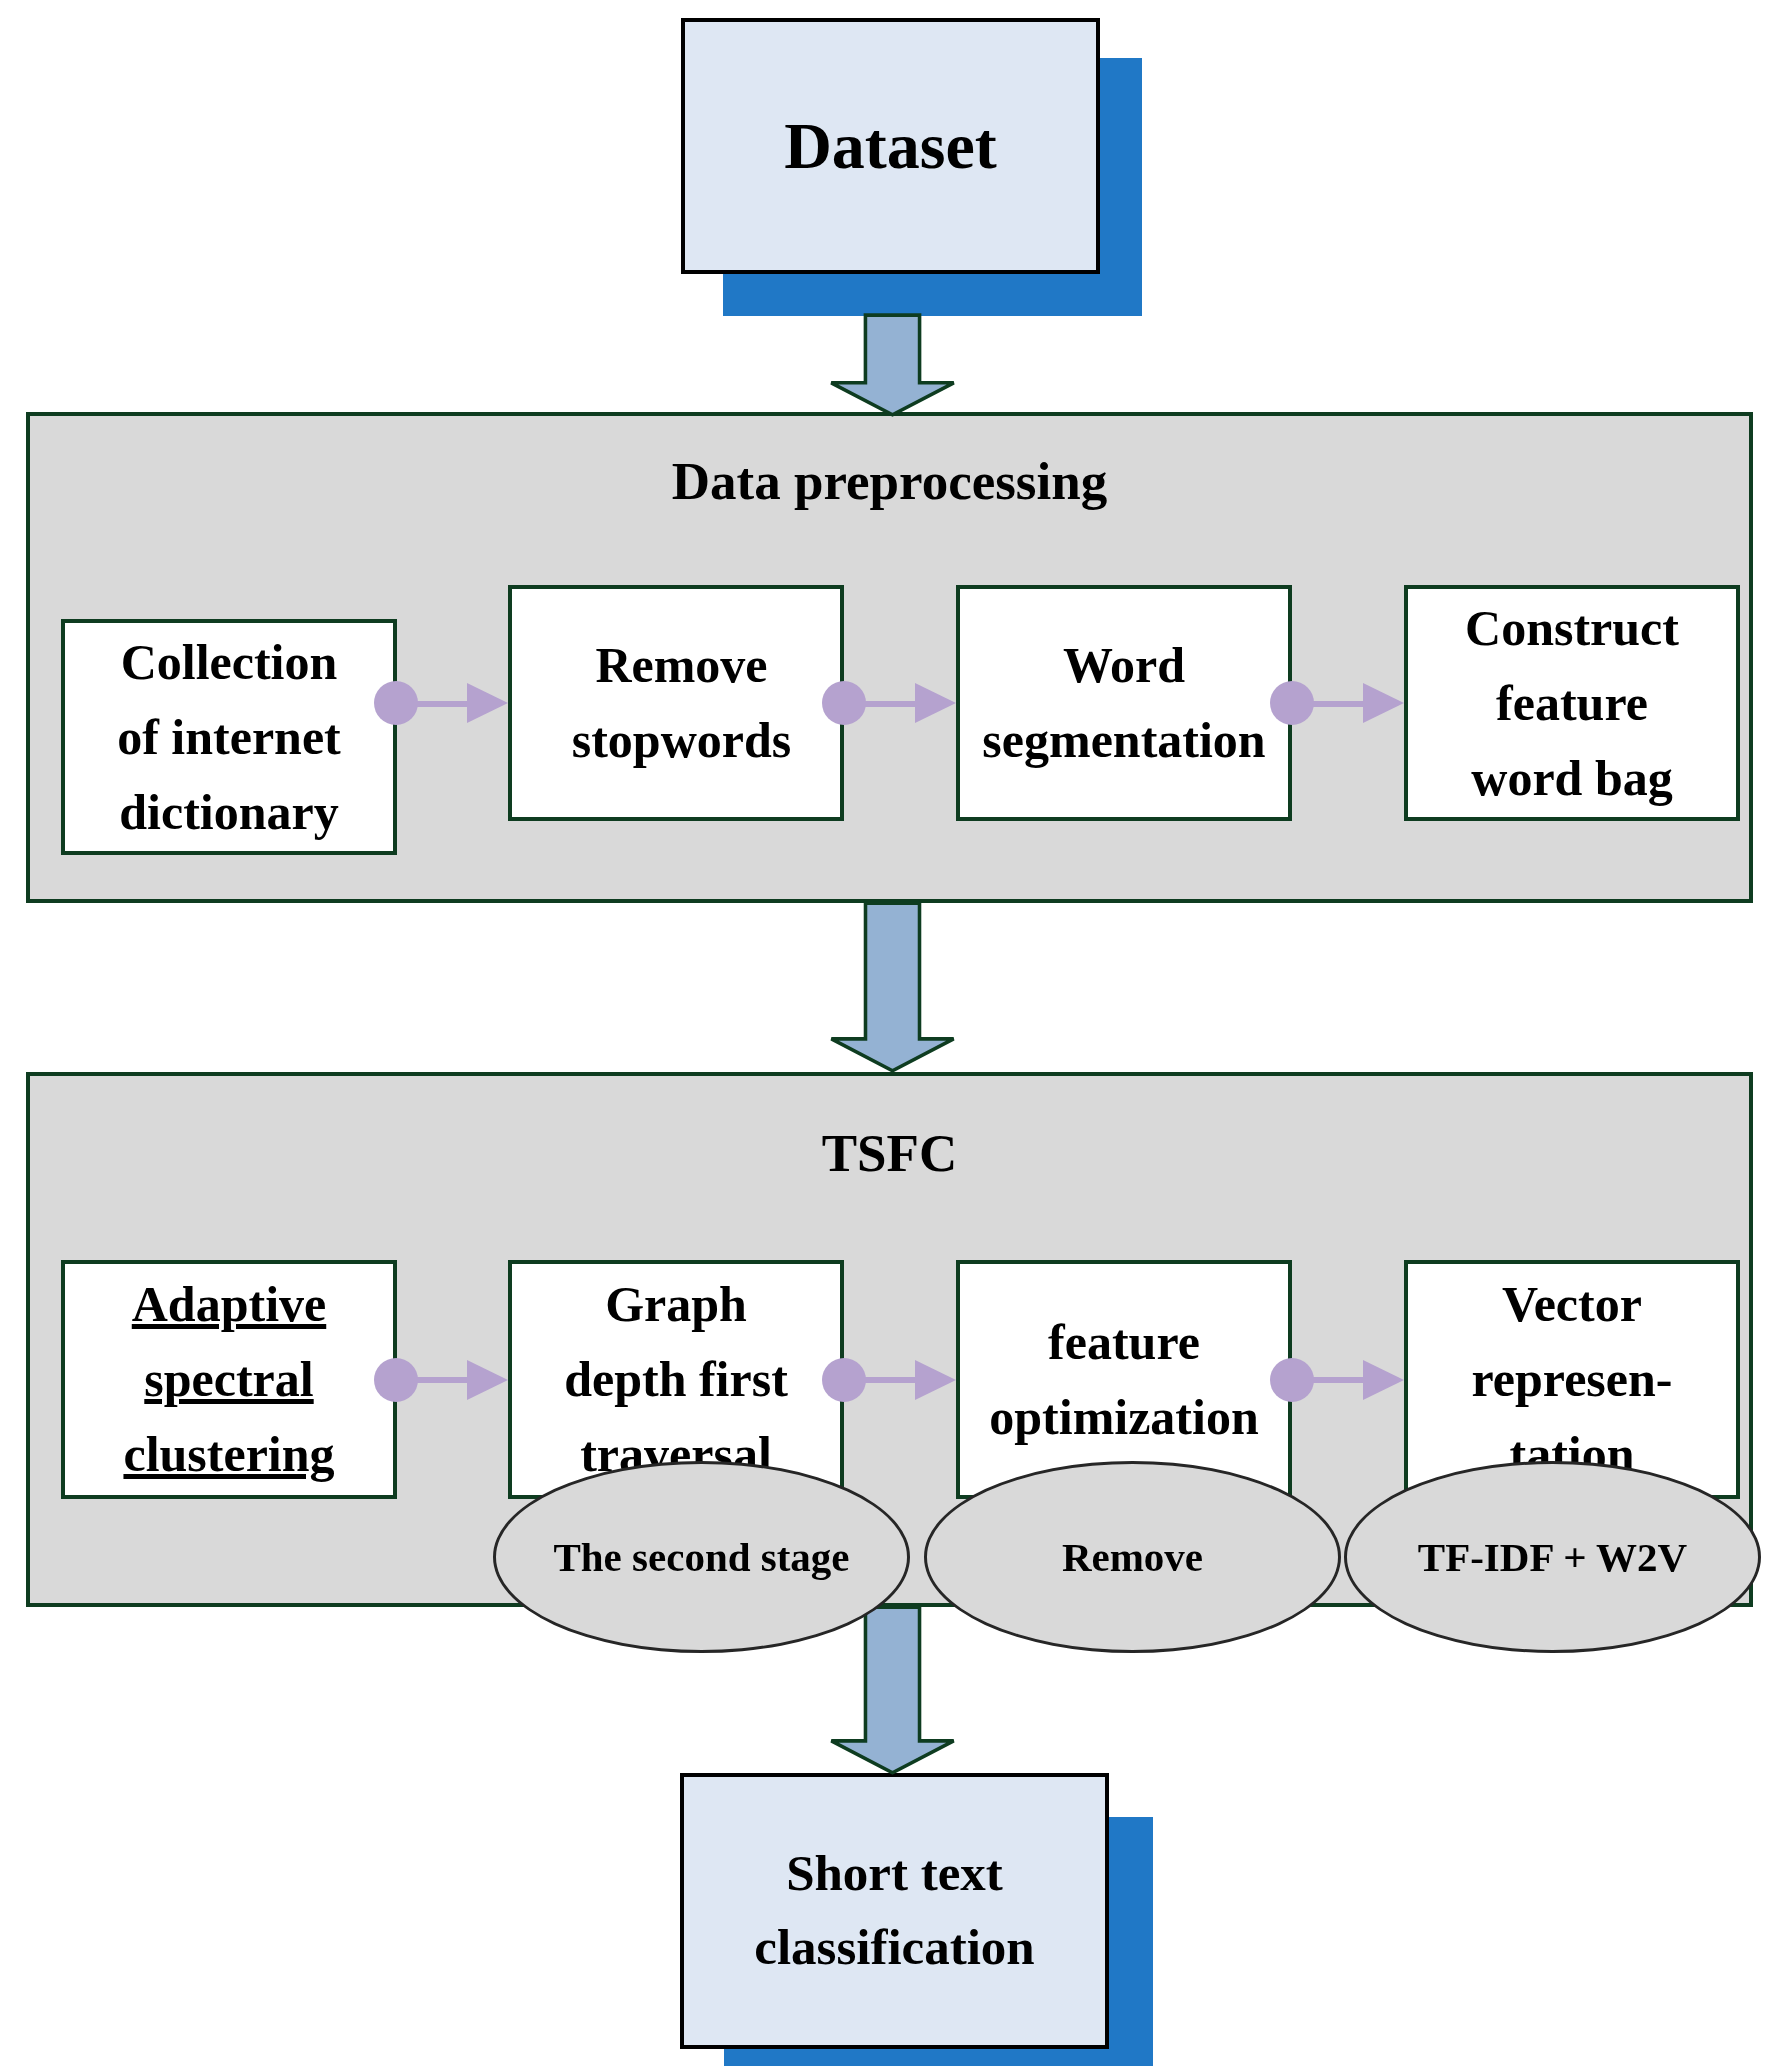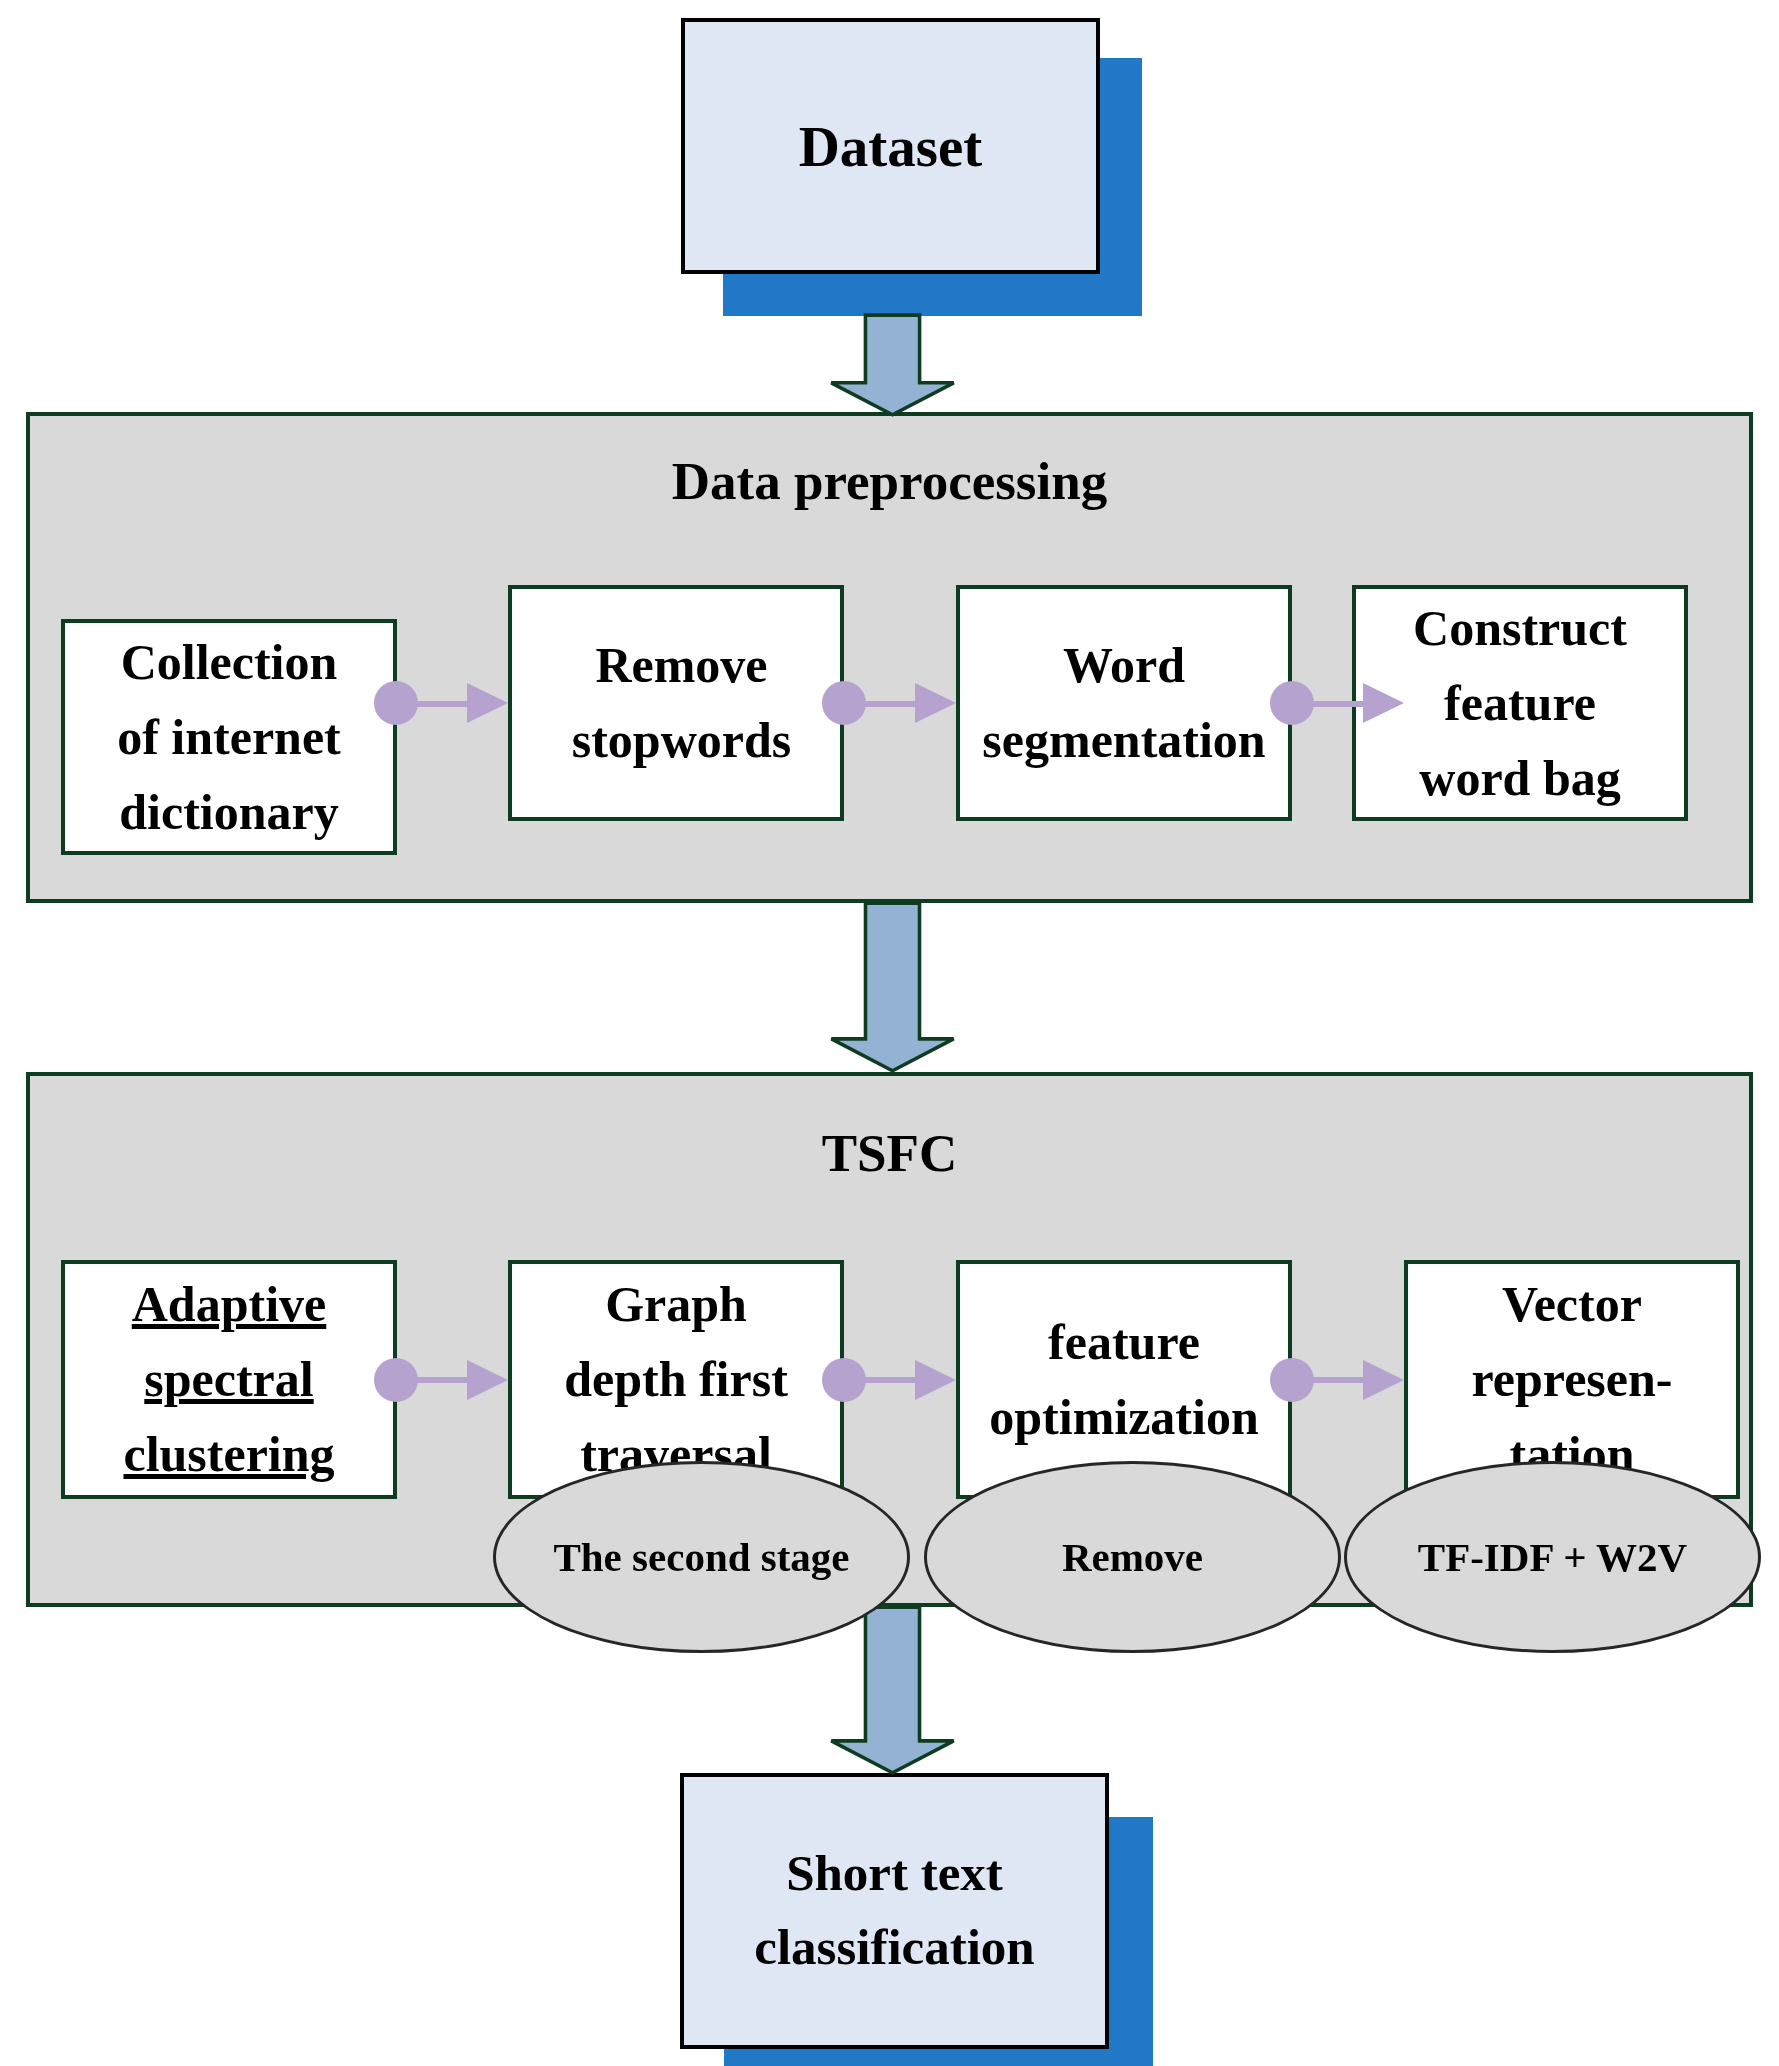--- a/index.html
+++ b/index.html
@@ -101,21 +101,21 @@
   .flow-arrow{
     position:absolute;
     z-index:4;
   }
   .flow-arrow polygon{
     fill:#94b2d3;
     stroke:#0e3c20;
     stroke-width:5;
   }
 
-  .dataset-label{font-size:57px;}
+  .dataset-label{font-size:66px;}
   .output-label{font-size:51px;line-height:1.45;}
 </style>
 </head>
 <body>
 
 <div id="canvas">
 
   <div class="terminal-shadow" style="left:723px;top:58px;width:419px;height:258px;"></div>
   <div class="terminal-box dataset-label" style="left:681px;top:18px;width:419px;height:256px;">
     <span>Dataset</span>
@@ -134,21 +134,21 @@
 dictionary</span>
   </div>
   <div class="wbox" style="left:508px;top:585px;width:336px;height:236px;padding-left:11px;">
     <span>Remove
 stopwords</span>
   </div>
   <div class="wbox" style="left:956px;top:585px;width:336px;height:236px;">
     <span>Word
 segmentation</span>
   </div>
-  <div class="wbox" style="left:1352px;top:585px;width:336px;height:236px;align-items:center;">
+  <div class="wbox" style="left:1404px;top:585px;width:336px;height:236px;align-items:center;">
     <span>Construct
 feature
 word bag</span>
   </div>
 
   <div class="conn-dot" style="left:374px;top:681px;"></div>
   <div class="conn-line" style="left:415px;top:701px;width:55px;"></div>
   <div class="conn-head" style="left:467px;top:683px;"></div>
 
   <div class="conn-dot" style="left:822px;top:681px;"></div>

